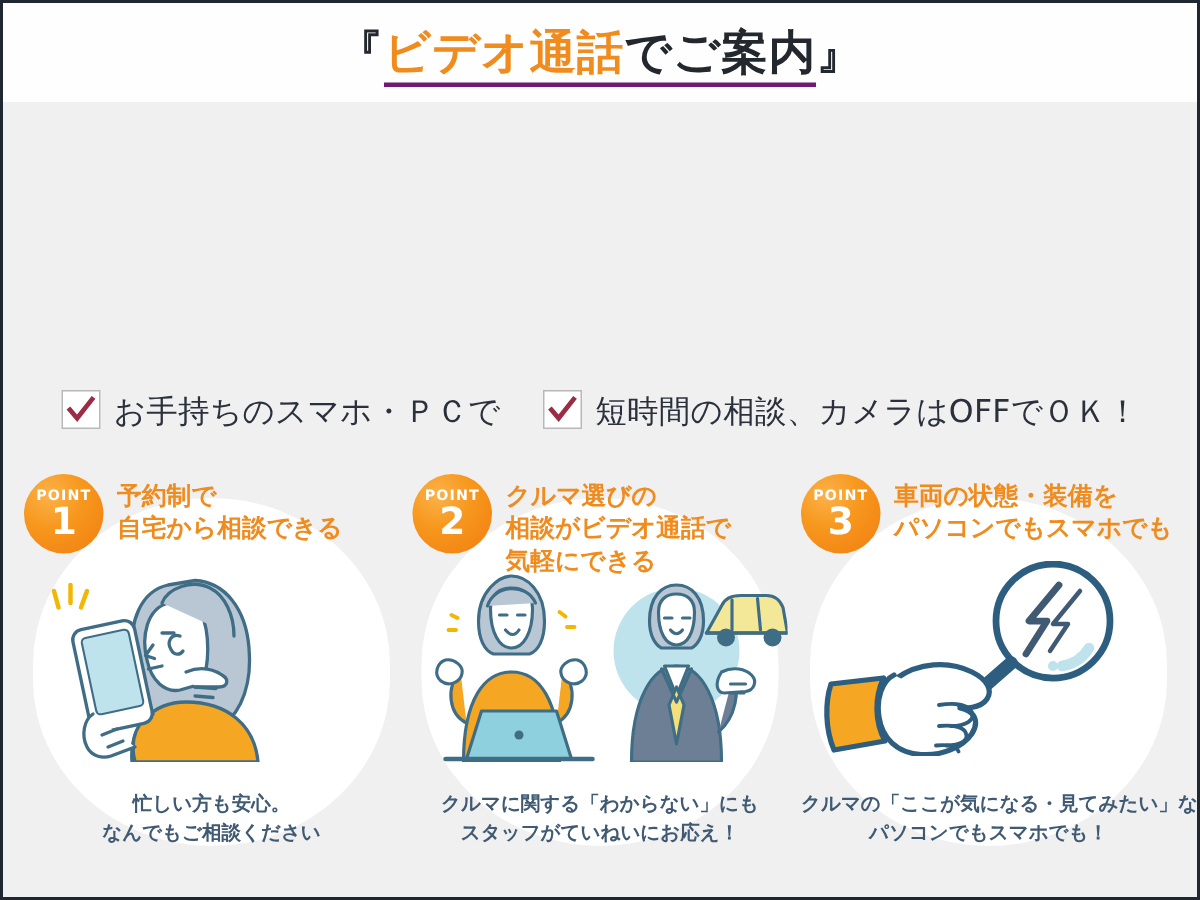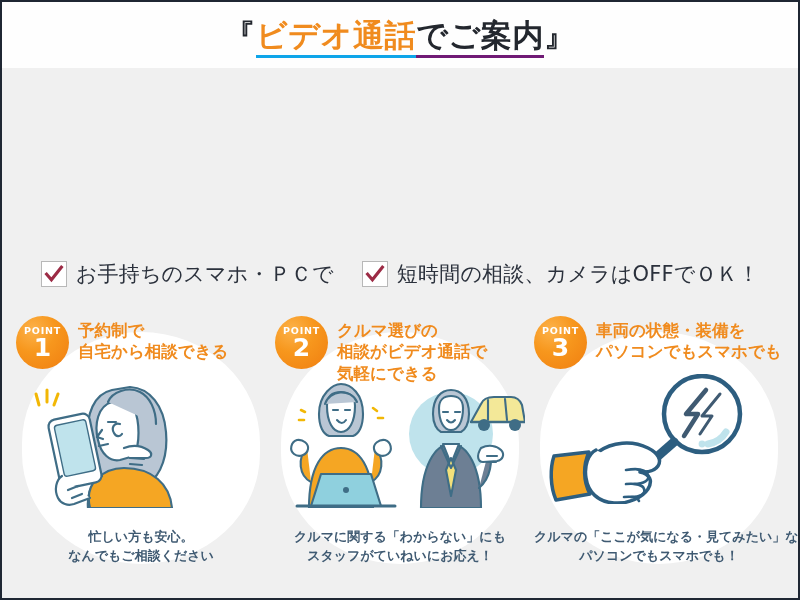--- a/index.html
+++ b/index.html
@@ -36,21 +36,21 @@
   .kicker {
     font-size: 31px;
     font-weight: 700;
     color: #23272e;
     letter-spacing: 0.02em;
     white-space: nowrap;
     line-height: 1;
   }
   .kicker .hl {
     color: #f08b1e;
-    border-bottom: 3px solid #0ea5e9;
+    border-bottom: 3px solid #701a75;
     padding-bottom: 2px;
   }
   .kicker .plain {
     color: #23272e;
     border-bottom: 3px solid #701a75;
     padding-bottom: 2px;
   }
 
   
   .headline {
@@ -79,21 +79,20 @@
     left: 0;
     top: 258px;
     width: 100%;
     display: flex;
     align-items: center;
     justify-content: center;
     gap: 28px;
   }
   .check-item {
     display: flex;
-    align-items: center;
     gap: 9px;
   }
   .cbox {
     width: 26px;
     height: 26px;
     flex: 0 0 auto;
     background: #ffffff;
     border: 1px solid #b8b8b8;
     box-sizing: border-box;
     position: relative;

